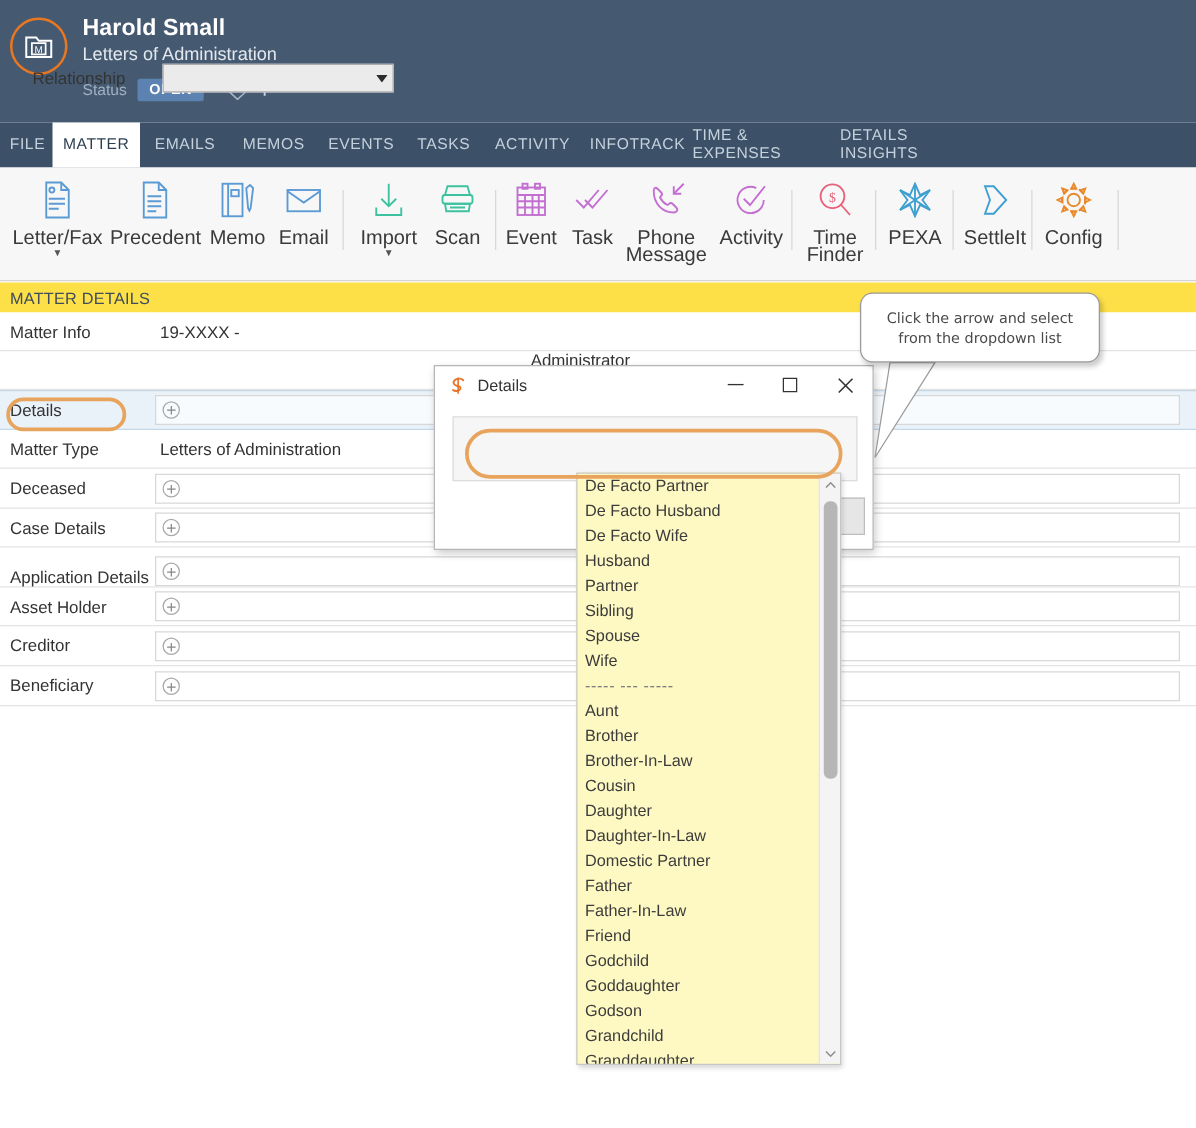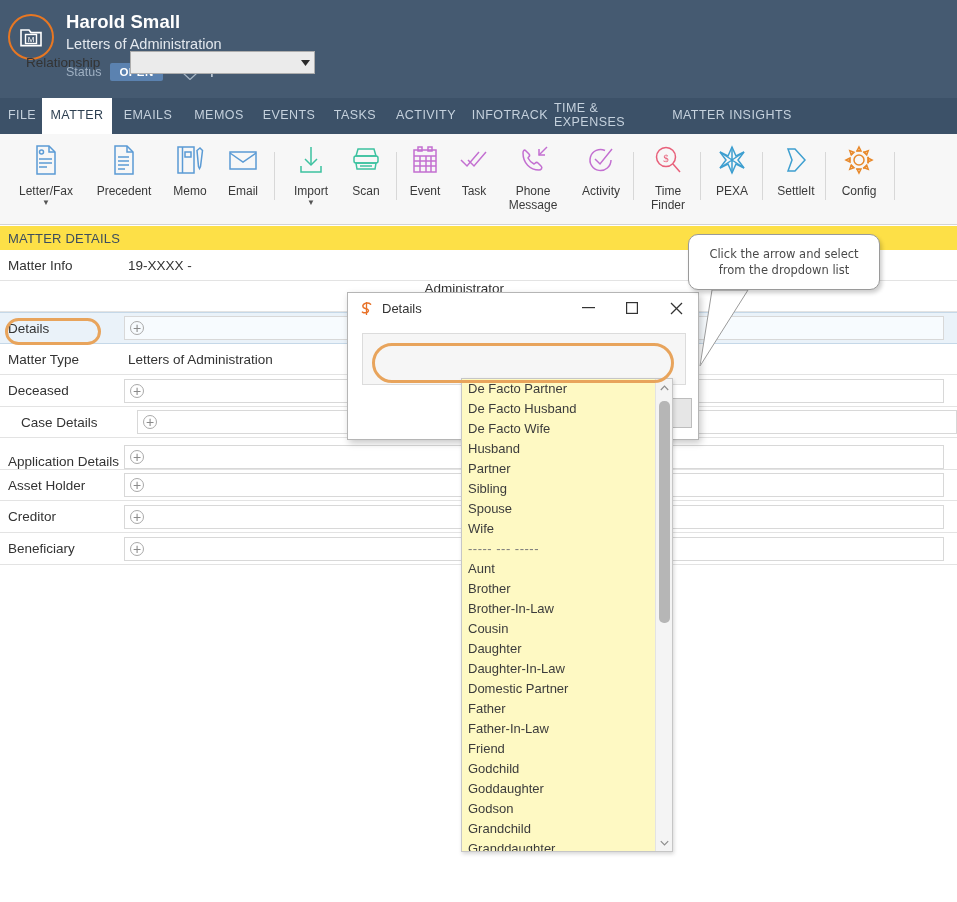--- a/index.html
+++ b/index.html
@@ -54,21 +54,21 @@
   }
   .tab.active { background:#ffffff; color:#2c3e50; font-weight:normal; }
 
   
   .ribbon {
     position:absolute; left:0; top:134px; width:957px; height:91px;
     background:#f7f7f7; border-bottom:1px solid #d4d4d4;
   }
   .rb-item { position:absolute; top:5px; text-align:center; }
   .rb-ico { height:42px; display:flex; align-items:center; justify-content:center; }
-  .rb-lbl { font-size:12px; color:#3a3a3a; line-height:14px; margin-top:3px; }
+  .rb-lbl { font-size:16px; color:#3a3a3a; line-height:14px; margin-top:3px; }
   .rb-caret { font-size:8px; color:#555; line-height:9px; }
   .rb-sep { position:absolute; top:18px; width:1px; height:48px; background:#d8d8d8; }
 
   
   .md-header {
     position:absolute; left:0; top:226px; width:957px; height:24px;
     background:#fde047; color:#3d4d5e; font-size:13px;
     display:flex; align-items:center; padding-left:8px; letter-spacing:.2px;
   }
   .md-body { position:absolute; left:0; top:250px; width:957px; height:652px; background:#ffffff; }
@@ -218,21 +218,21 @@
   <div class="tabbar">
       <div class="tab" style="left: 2px; width: 40px;">FILE</div>
       <div class="tab active" style="left: 42px; width: 70px;">MATTER</div>
       <div class="tab" style="left: 112px; width: 72px;">EMAILS</div>
       <div class="tab" style="left: 184px; width: 70px;">MEMOS</div>
       <div class="tab" style="left: 254px; width: 70px;">EVENTS</div>
       <div class="tab" style="left: 324px; width: 62px;">TASKS</div>
       <div class="tab" style="left: 386px; width: 80px;">ACTIVITY</div>
       <div class="tab" style="left: 466px; width: 88px;">INFOTRACK</div>
       <div class="tab" style="left: 554px; width: 118px;">TIME &amp; EXPENSES</div>
-      <div class="tab" style="left: 672px; width: 120px;">MATTER INSIGHTS</div>
+      <div class="tab" style="left: 672px; width: 120px;">DETAILS INSIGHTS</div>
     </div>
 
   <div class="ribbon">
     <div class="rb-sep" style="left:274px;"></div>
     <div class="rb-sep" style="left:396px;"></div>
     <div class="rb-sep" style="left:633px;"></div>
     <div class="rb-sep" style="left:700px;"></div>
     <div class="rb-sep" style="left:762px;"></div>
     <div class="rb-sep" style="left:825px;"></div>
     <div class="rb-sep" style="left:894px;"></div>
@@ -411,21 +411,21 @@
         <div class="md-value">Letters of Administration</div>
       </div>
       <div class="md-row" style="top: 125px; height: 32px;">
         <div class="md-label">Deceased</div>
         <div class="md-addbox">
           <div class="plus-circle">
             <span>+</span>
           </div>
         </div>
       </div>
-      <div class="md-row" style="top: 157px; height: 31px; justify-content: flex-end;">
+      <div class="md-row" style="top: 157px; height: 31px;">
         <div class="md-label">Case Details</div>
         <div class="md-addbox">
           <div class="plus-circle">
             <span>+</span>
           </div>
         </div>
       </div>
       <div class="md-row" style="top: 188px; height: 32px; align-items: flex-end;">
         <div class="md-label">Application Details</div>
         <div class="md-addbox">

